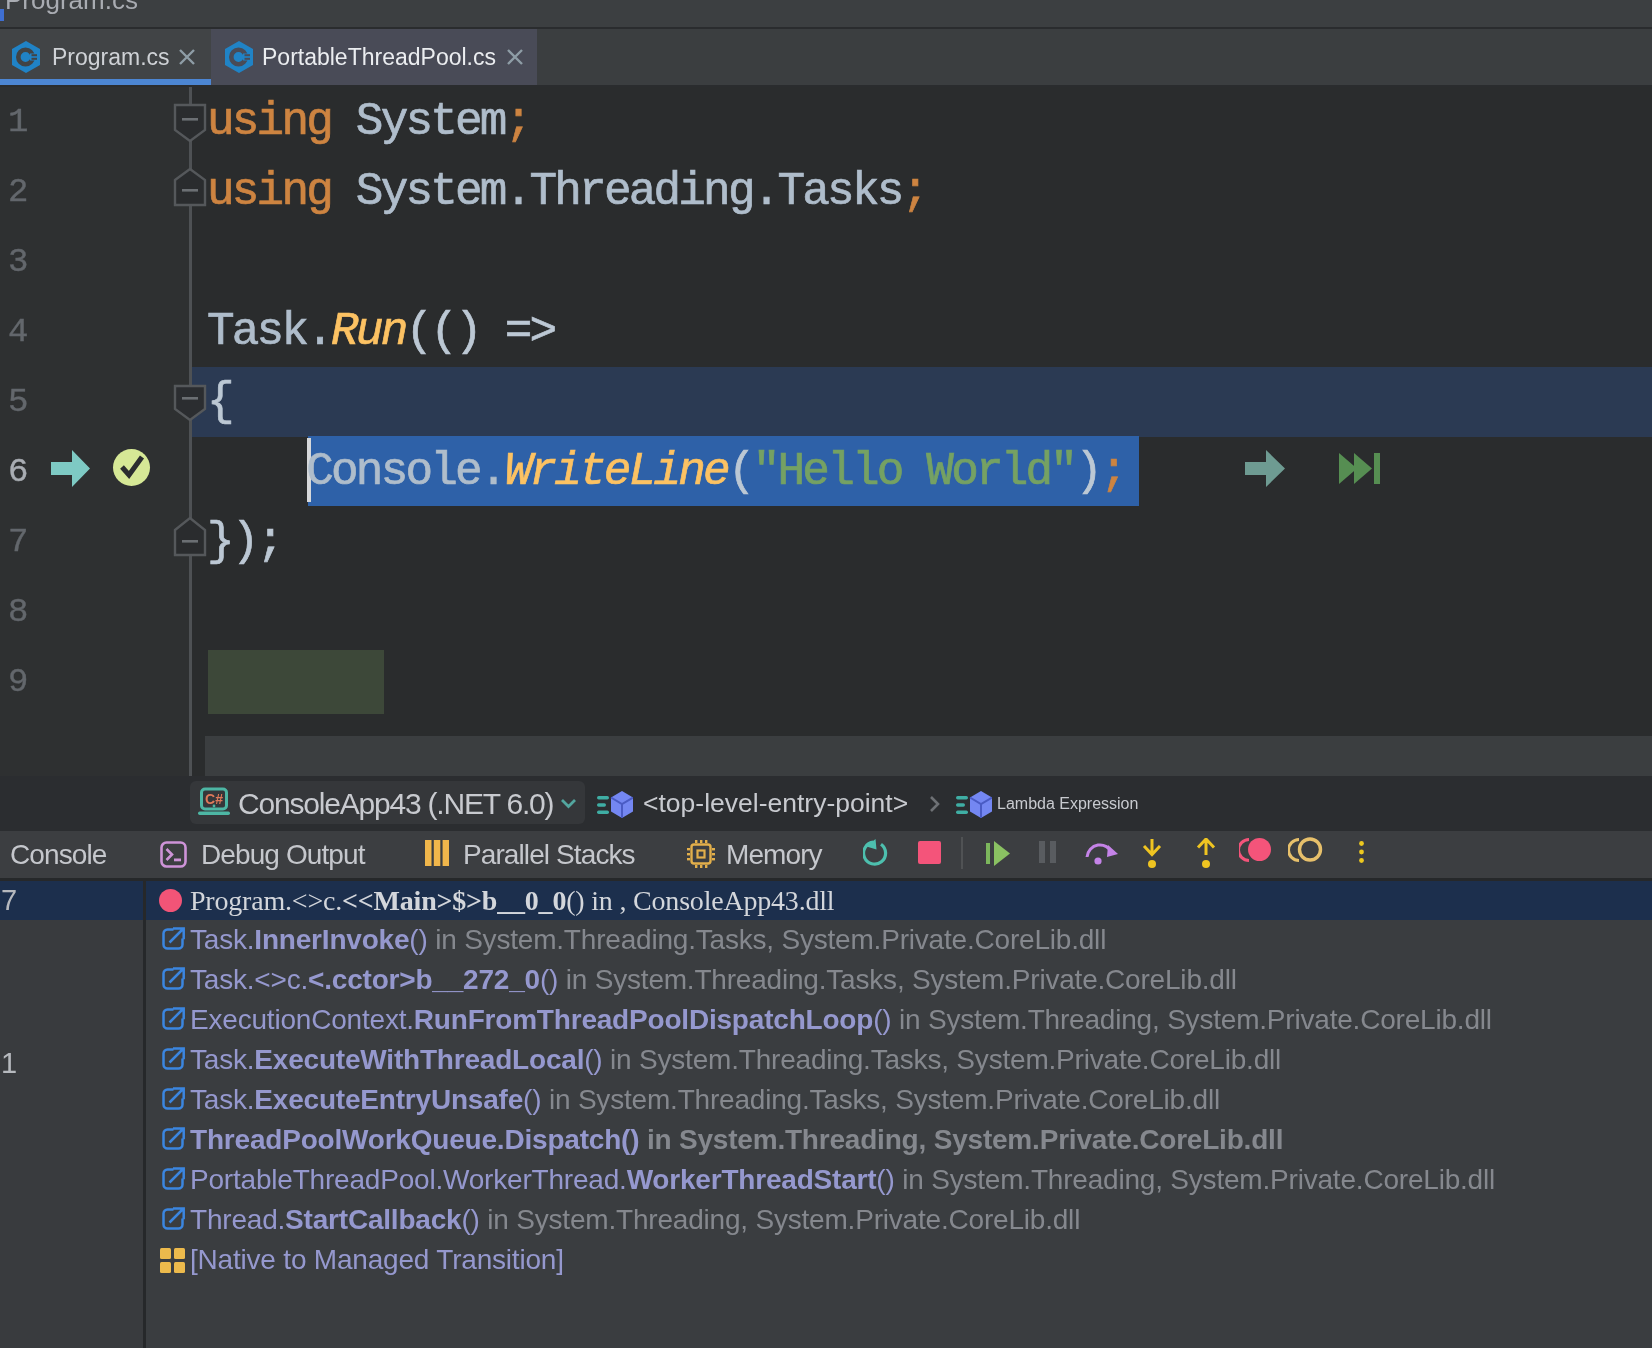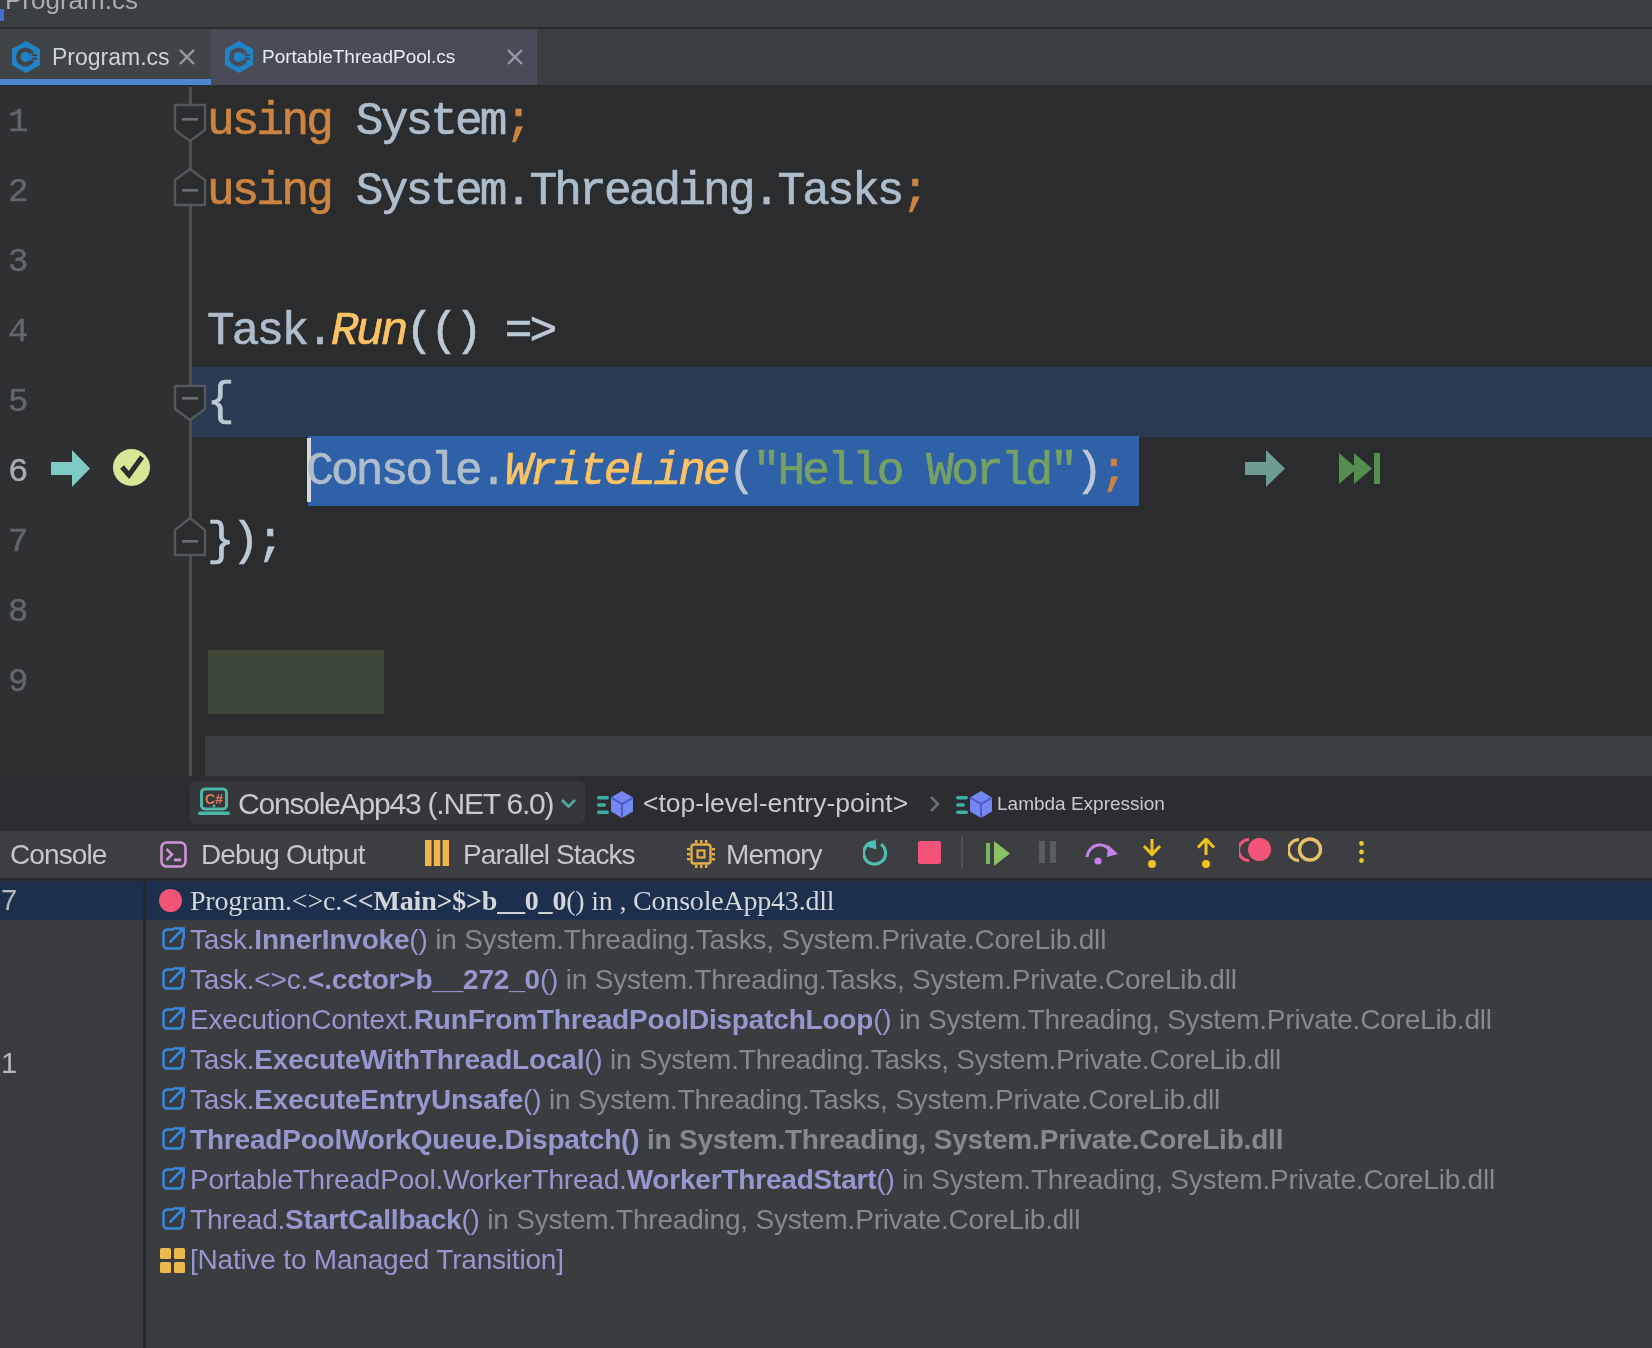--- a/index.html
+++ b/index.html
@@ -47,21 +47,21 @@
     <path d="M3,3 L17,17 M17,3 L3,17" stroke="#8E9DA6" stroke-width="2.4"></path>
   </svg>
 
   <svg class="abs" style="left:224px;top:40px;" width="30" height="34" viewBox="0 0 30 34">
     <polygon points="15,1 29,9 29,25 15,33 1,25 1,9" fill="#2083C6"></polygon>
     <circle cx="14.5" cy="17" r="7.2" fill="none" stroke="#494B57" stroke-width="4.6"></circle>
     <polygon points="19,13.5 27,13.5 27,20.5 19,20.5" fill="#2083C6"></polygon>
     <rect x="20.5" y="14.2" width="5.5" height="2" fill="#494B57"></rect>
     <rect x="20.5" y="17.8" width="5.5" height="2" fill="#494B57"></rect>
   </svg>
-  <div class="abs tabt" style="left:262px;top:29px;height:56px;line-height:56px;color:#EBEDF0;font-size:19px;">PortableThreadPool.cs</div>
+  <div class="abs tabt" style="left:262px;top:29px;height:56px;line-height:56px;color:#EBEDF0;font-size:23px;">PortableThreadPool.cs</div>
   <svg class="abs" style="left:505px;top:47px;" width="20" height="20" viewBox="0 0 20 20">
     <path d="M3,3 L17,17 M17,3 L3,17" stroke="#8E9DA6" stroke-width="2.4"></path>
   </svg>
 
   <div class="abs" style="left:0;top:87px;width:1652px;height:689px;background:#2A2C2D;"></div>
   <div class="abs" style="left:0;top:87px;width:190px;height:689px;background:#2E3031;"></div>
 
   <div class="abs" style="left:190px;top:367px;width:1462px;height:70px;background:#2B3A53;"></div>
 
   <div class="abs" style="left:205px;top:736px;width:1447px;height:40px;background:#3B3E40;"></div>
@@ -151,21 +151,21 @@
     <polyline points="3,2 10,9 3,16" fill="none" stroke="#6E7175" stroke-width="2.6"></polyline>
   </svg>
 
   <svg class="abs" style="left:956px;top:789px;" width="36" height="32" viewBox="0 0 36 32">
     <rect x="0" y="7" width="12" height="3.4" rx="1.7" fill="#3FAEA4"></rect>
     <rect x="0" y="14.3" width="9" height="3.4" rx="1.7" fill="#3FAEA4"></rect>
     <rect x="0" y="21.6" width="12" height="3.4" rx="1.7" fill="#3FAEA4"></rect>
     <polygon points="25,2 36,8.5 36,22.5 25,29 14,22.5 14,8.5" fill="#7487F2"></polygon>
     <path d="M14,8.5 L25,15 L36,8.5 M25,15 L25,29" fill="none" stroke="#4A5BC4" stroke-width="2"></path>
   </svg>
-  <div class="abs" style="left:997px;top:776px;height:55px;line-height:55px;font-size:19px;color:#C8CACF;">Lambda Expression</div>
+  <div class="abs" style="left:997px;top:776px;height:55px;line-height:55px;font-size:16px;color:#C8CACF;">Lambda Expression</div>
 
   <div class="abs" style="left:0;top:831px;width:1652px;height:47px;background:#3C3E41;"></div>
   <div class="abs" style="left:0;top:878px;width:1652px;height:3px;background:#26282A;"></div>
   <div class="abs ui" style="left:10px;top:831px;height:47px;line-height:47px;color:#C5C7CC;">Console</div>
 
   <svg class="abs" style="left:160px;top:841px;" width="27" height="27" viewBox="0 0 27 27">
     <rect x="1.5" y="1.5" width="24" height="24" rx="5" fill="none" stroke="#CE93D8" stroke-width="2.6"></rect>
     <polyline points="6.5,8 12,13.5 6.5,19" fill="none" stroke="#CE93D8" stroke-width="2.6"></polyline>
     <rect x="14" y="17.5" width="7" height="2.8" fill="#CE93D8"></rect>
   </svg>

